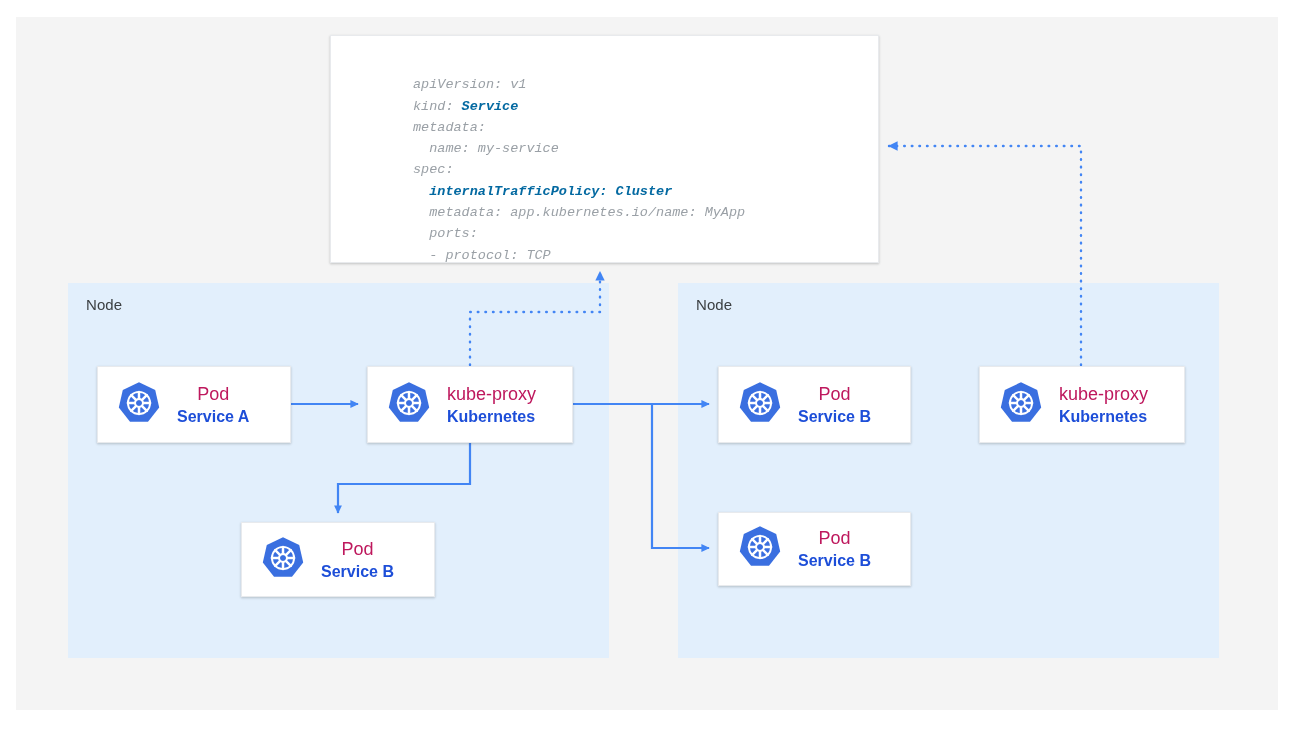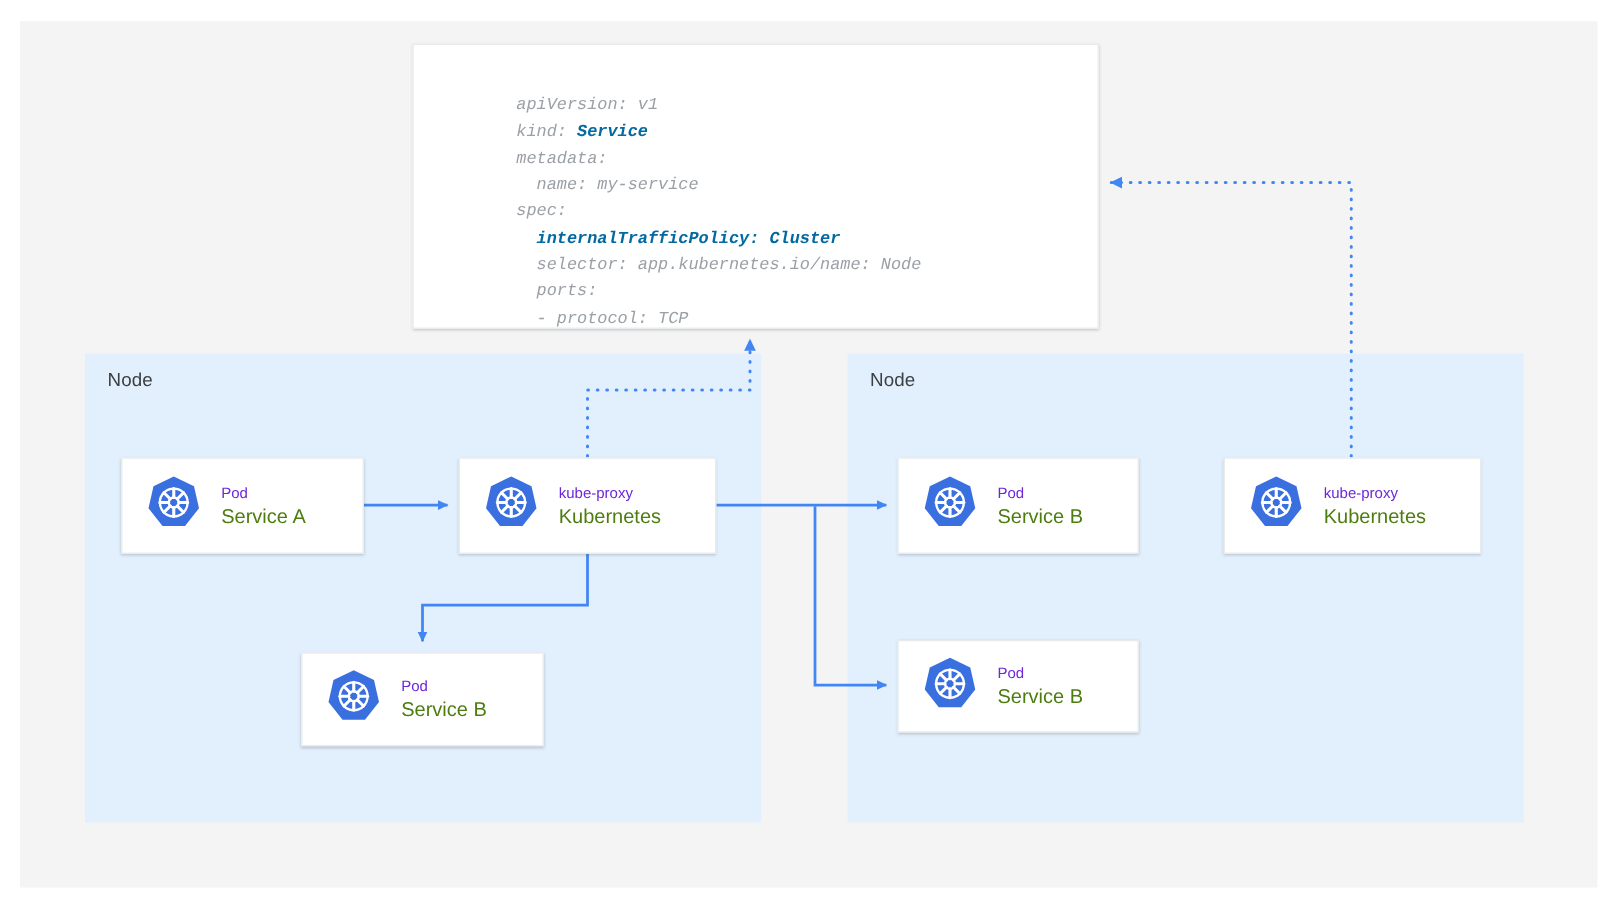--- a/index.html
+++ b/index.html
@@ -55,29 +55,31 @@
     margin-left: 17px;
     margin-right: 14px;
   }
   .card-text {
     display: flex;
     flex-direction: column;
     justify-content: center;
     line-height: 1.0;
   }
   .card-title {
-    font-size: 12px;
-    color: #6d28d9;
+    font-size: 18px;
+    color: #be185d;
     white-space: nowrap;
     margin-bottom: 6px;
+    text-align: center;
   }
   .card-sub {
     font-size: 16px;
-    color: #4d7c0f;
+    color: #1d4ed8;
     white-space: nowrap;
+    font-weight: bold;
   }
   
   .yaml-panel {
     position: absolute;
     left: 330px;
     top: 35px;
     width: 549px;
     height: 228px;
     background: #ffffff;
     border: 1px solid #e8eaed;
@@ -149,21 +151,21 @@
   </svg>
 
   <div class="yaml-panel">
     <div class="yaml-code">
 <span>apiVersion: v1</span>
 <span>kind: </span><b>Service</b>
 <span>metadata:</span>
 <span>  name: my-service</span>
 <span>spec:</span>
 <b>  internalTrafficPolicy: Cluster</b>
-<span>  selector: app.kubernetes.io/name: Node</span>
+<span>  metadata: app.kubernetes.io/name: MyApp</span>
 <span>  ports:</span>
 <span>  - protocol: TCP</span>
 
 </div>
   </div>
 
   <div class="card" style="left:97px; top:366px; width:194px; height:77px;">
     <span class="k8s-icon">
       <svg width="48" height="48" viewBox="0 0 48 48" xmlns="http://www.w3.org/2000/svg">
         <path fill="#3a6fe0" d="M24 3.2 L40.2 11 L44.2 28.6 L33 42.8 L15 42.8 L3.8 28.6 L7.8 11 Z"></path>

